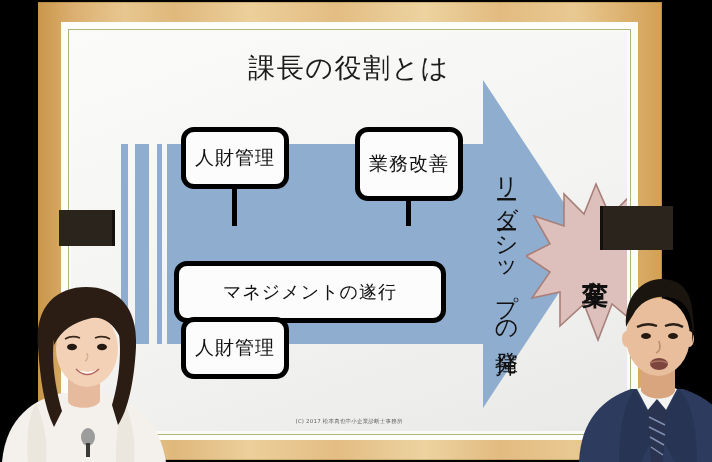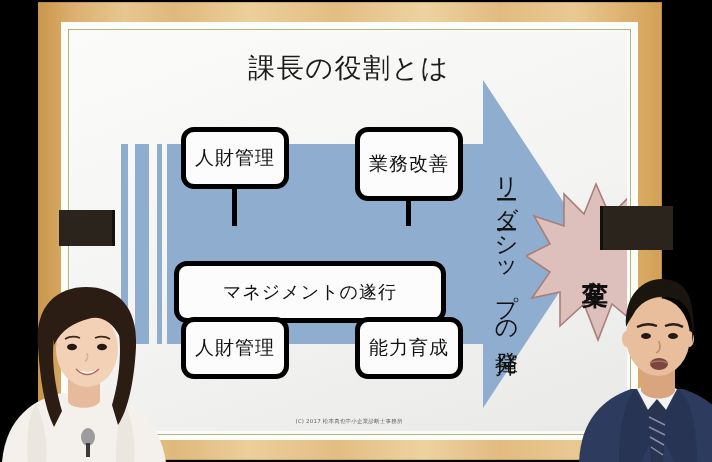--- a/index.html
+++ b/index.html
@@ -157,21 +157,20 @@
 
     <div class="connector c-a"></div>
     <div class="connector c-b"></div>
     <div class="connector c-c"></div>
     <div class="connector c-d"></div>
 
     <div class="nodebox n-goal">人財管理</div>
     <div class="nodebox n-kaizen">業務改善</div>
     <div class="nodebox n-mgmt">マネジメントの遂行</div>
     <div class="nodebox n-jinzai">人財管理</div>
-    <div class="nodebox n-noryoku">能力育成</div>
 
     <div class="copyright">(C) 2017 松本真也中小企業診断士事務所</div>
   </div>
 
   <div class="bar-left"></div>
   <div class="bar-right"></div>
 
   <div class="black-side bs-l"></div>
   <div class="black-side bs-r"></div>
 

